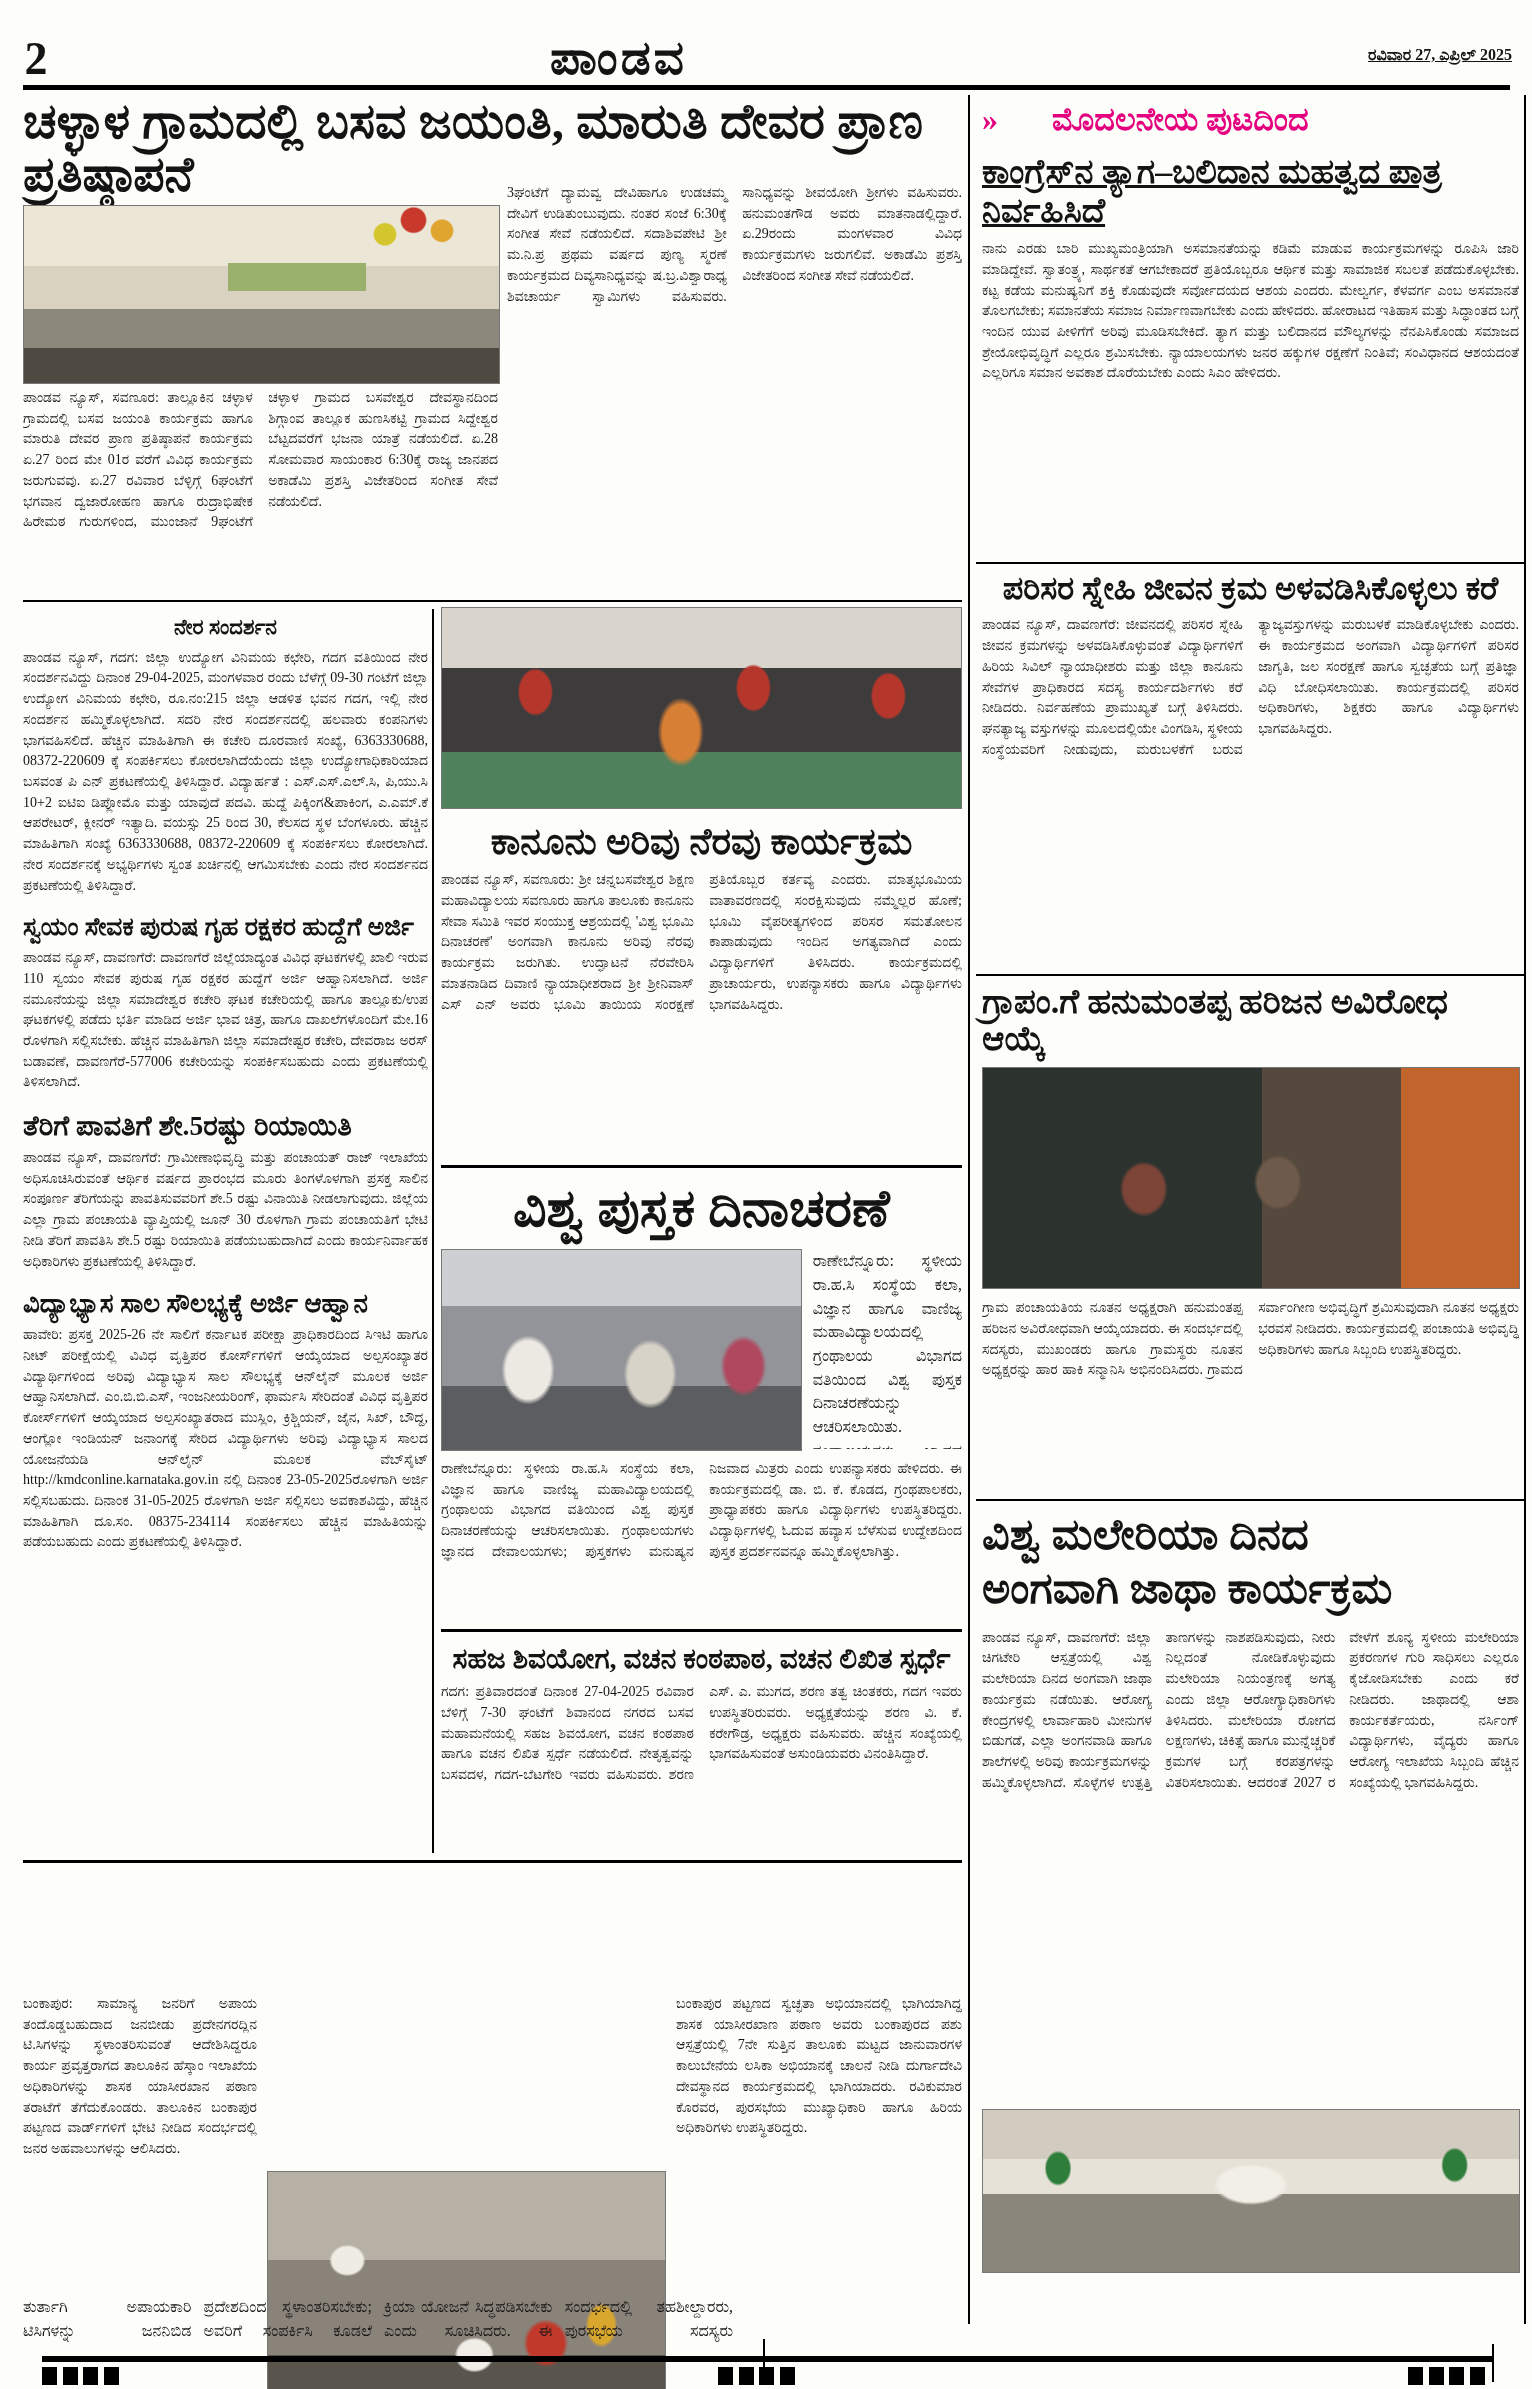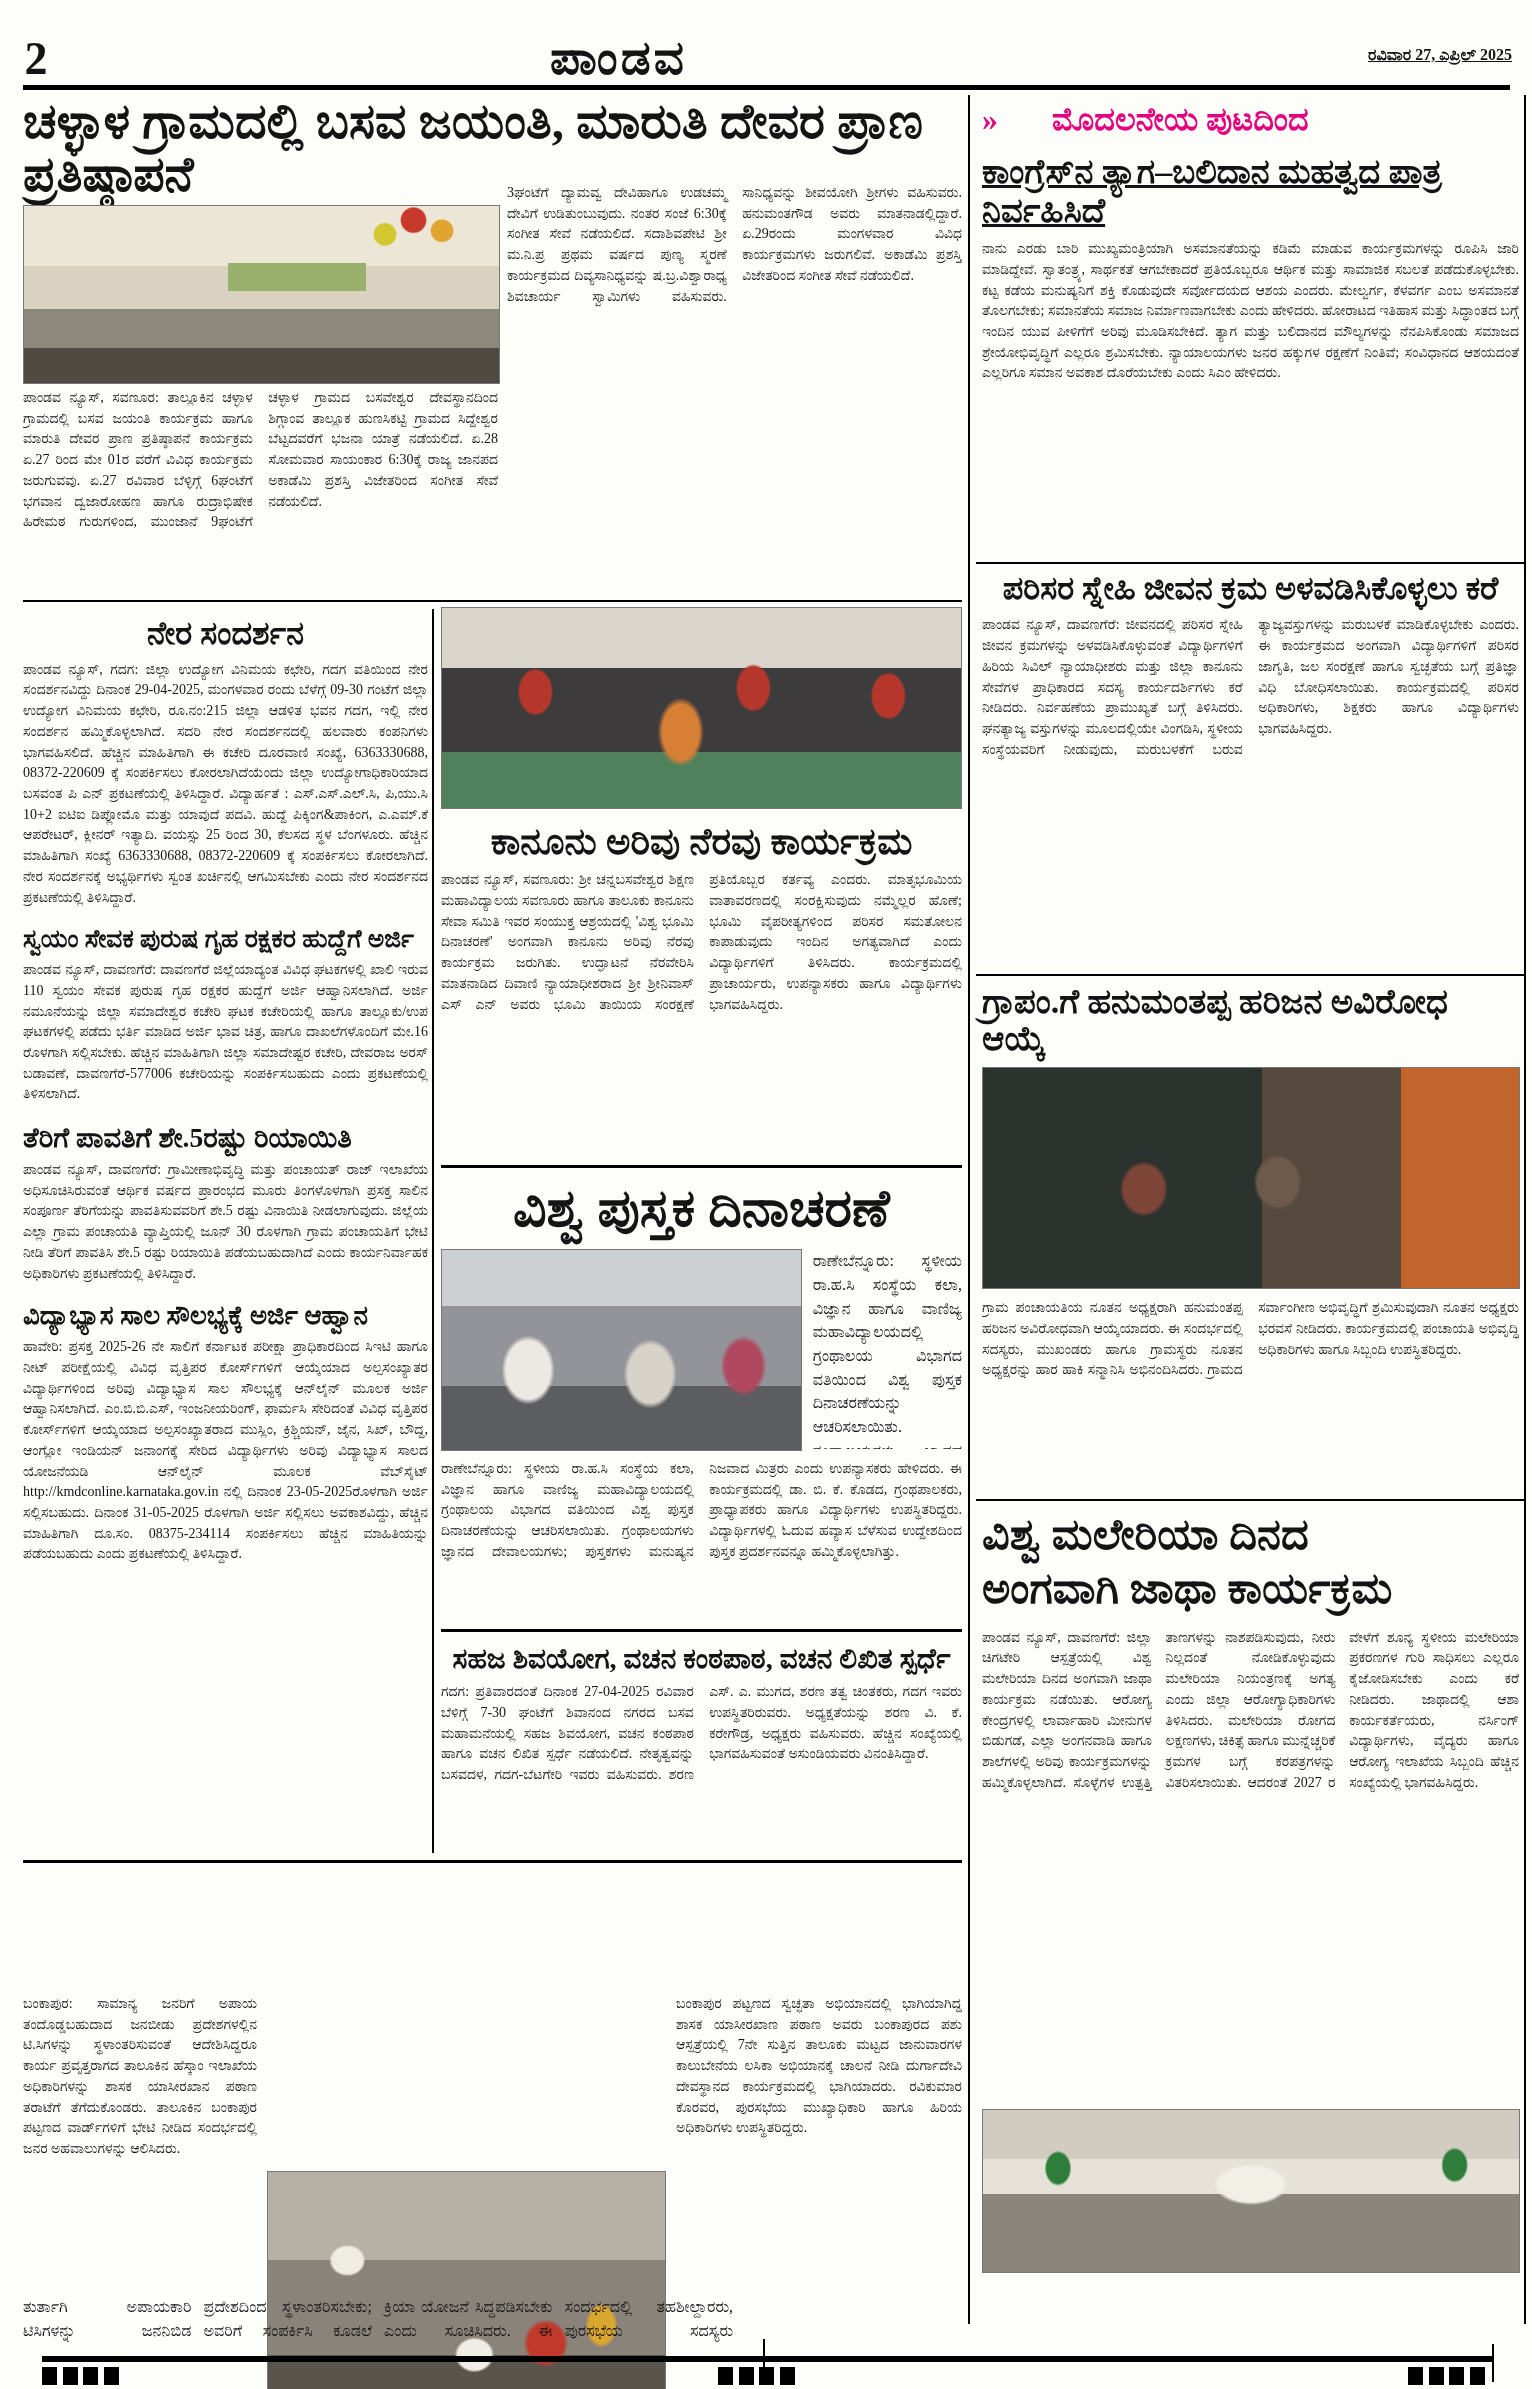--- a/index.html
+++ b/index.html
@@ -70,21 +70,21 @@
 
   <div class="abs photo p1" style="left:23px;top:205px;width:475px;height:177px;"></div>
 
   <div class="abs jt body-txt cols2" style="left:507px;top:183px;width:455px;height:398px;overflow:hidden;">3ಘಂಟೆಗೆ ದ್ಯಾಮವ್ವ ದೇವಿಹಾಗೂ ಉಡಚಮ್ಮ ದೇವಿಗೆ ಉಡಿತುಂಬುವುದು. ನಂತರ ಸಂಜೆ 6:30ಕ್ಕೆ ಸಂಗೀತ ಸೇವೆ ನಡೆಯಲಿದೆ. ಸದಾಶಿವಪೇಟಿ ಶ್ರೀ ಮ.ನಿ.ಪ್ರ ಪ್ರಥಮ ವರ್ಷದ ಪುಣ್ಯ ಸ್ಮರಣೆ ಕಾರ್ಯಕ್ರಮದ ದಿವ್ಯಸಾನಿಧ್ಯವನ್ನು ಷ.ಬ್ರ.ವಿಶ್ವಾರಾಧ್ಯ ಶಿವಚಾರ್ಯ ಸ್ವಾಮಿಗಳು ವಹಿಸುವರು. ಸಾನಿಧ್ಯವನ್ನು ಶೀವಯೋಗಿ ಶ್ರೀಗಳು ವಹಿಸುವರು. ಹನುಮಂತಗೌಡ ಅವರು ಮಾತನಾಡಲ್ಲಿದ್ದಾರೆ. ಏ.29ರಂದು ಮಂಗಳವಾರ ವಿವಿಧ ಕಾರ್ಯಕ್ರಮಗಳು ಜರುಗಲಿವೆ. ಅಕಾಡೆಮಿ ಪ್ರಶಸ್ತಿ ವಿಜೇತರಿಂದ ಸಂಗೀತ ಸೇವೆ ನಡೆಯಲಿದೆ.</div>
 
   <div class="abs jt body-txt cols2" style="left:23px;top:388px;width:475px;height:200px;overflow:hidden;">ಪಾಂಡವ ನ್ಯೂಸ್, ಸವಣೂರ: ತಾಲ್ಲೂಕಿನ ಚಳ್ಳಾಳ ಗ್ರಾಮದಲ್ಲಿ ಬಸವ ಜಯಂತಿ ಕಾರ್ಯಕ್ರಮ ಹಾಗೂ ಮಾರುತಿ ದೇವರ ಪ್ರಾಣ ಪ್ರತಿಷ್ಠಾಪನೆ ಕಾರ್ಯಕ್ರಮ ಏ.27 ರಿಂದ ಮೇ 01ರ ವರೆಗೆ ವಿವಿಧ ಕಾರ್ಯಕ್ರಮ ಜರುಗುವವು. ಏ.27 ರವಿವಾರ ಬೆಳ್ಳಿಗ್ಗೆ 6ಘಂಟೆಗೆ ಭಗವಾನ ದ್ವಜಾರೋಹಣ ಹಾಗೂ ರುದ್ರಾಭಿಷೇಕ ಹಿರೇಮಠ ಗುರುಗಳಿಂದ, ಮುಂಜಾನೆ 9ಘಂಟೆಗೆ ಚಳ್ಳಾಳ ಗ್ರಾಮದ ಬಸವೇಶ್ವರ ದೇವಸ್ಥಾನದಿಂದ ಶಿಗ್ಗಾಂವ ತಾಲ್ಲೂಕ ಹುಣಸಿಕಟ್ಟಿ ಗ್ರಾಮದ ಸಿದ್ದೇಶ್ವರ ಬೆಟ್ಟದವರೆಗೆ ಭಜನಾ ಯಾತ್ರೆ ನಡೆಯಲಿದೆ. ಏ.28 ಸೋಮವಾರ ಸಾಯಂಕಾರ 6:30ಕ್ಕೆ ರಾಜ್ಯ ಜಾನಪದ ಅಕಾಡೆಮಿ ಪ್ರಶಸ್ತಿ ವಿಜೇತರಿಂದ ಸಂಗೀತ ಸೇವೆ ನಡೆಯಲಿದೆ.</div>
 
   <div class="abs rule-h" style="left:23px;top:600px;width:939px;height:2.3px;"></div>
 
   <div class="abs" style="left:23px;top:609px;width:405px;height:1244px;overflow:hidden;">
-    <div class="b ctr" style="font-size:32px;margin:6.1px 0 7.6px;">ನೇರ ಸಂದರ್ಶನ</div>
+    <div class="b ctr" style="font-size:21px;margin:6.1px 0 7.6px;">ನೇರ ಸಂದರ್ಶನ</div>
     <div class="jt body-txt">ಪಾಂಡವ ನ್ಯೂಸ್, ಗದಗ: ಜಿಲ್ಲಾ ಉದ್ಯೋಗ ವಿನಿಮಯ ಕಛೇರಿ, ಗದಗ ವತಿಯಿಂದ ನೇರ ಸಂದರ್ಶನವಿದ್ದು ದಿನಾಂಕ 29-04-2025, ಮಂಗಳವಾರ ರಂದು ಬೆಳೆಗ್ಗೆ 09-30 ಗಂಟೆಗೆ ಜಿಲ್ಲಾ ಉದ್ಯೋಗ ವಿನಿಮಯ ಕಛೇರಿ, ರೂ.ನಂ:215 ಜಿಲ್ಲಾ ಆಡಳಿತ ಭವನ ಗದಗ, ಇಲ್ಲಿ ನೇರ ಸಂದರ್ಶನ ಹಮ್ಮಿಕೊಳ್ಳಲಾಗಿದೆ. ಸದರಿ ನೇರ ಸಂದರ್ಶನದಲ್ಲಿ ಹಲವಾರು ಕಂಪನಿಗಳು ಭಾಗವಹಿಸಲಿದೆ. ಹೆಚ್ಚಿನ ಮಾಹಿತಿಗಾಗಿ ಈ ಕಚೇರಿ ದೂರವಾಣಿ ಸಂಖ್ಯೆ, 6363330688, 08372-220609 ಕ್ಕೆ ಸಂಪರ್ಕಿಸಲು ಕೋರಲಾಗಿದೆಯೆಂದು ಜಿಲ್ಲಾ ಉದ್ಯೋಗಾಧಿಕಾರಿಯಾದ ಬಸವಂತ ಪಿ ಎನ್ ಪ್ರಕಟಣೆಯಲ್ಲಿ ತಿಳಿಸಿದ್ದಾರೆ. ವಿದ್ಯಾರ್ಹತೆ : ಎಸ್.ಎಸ್.ಎಲ್.ಸಿ, ಪಿ,ಯು.ಸಿ 10+2 ಐಟಿಐ ಡಿಪ್ಲೋಮೊ ಮತ್ತು ಯಾವುದೆ ಪದವಿ. ಹುದ್ದೆ ಪಿಕ್ಕಿಂಗ&amp;ಪಾಕಿಂಗ, ಎ.ಎಮ್.ಕೆ ಆಪರೇಟರ್, ಕ್ಲೀನರ್ ಇತ್ಯಾದಿ. ವಯಸ್ಸು 25 ರಿಂದ 30, ಕೆಲಸದ ಸ್ಥಳ ಬೆಂಗಳೂರು. ಹೆಚ್ಚಿನ ಮಾಹಿತಿಗಾಗಿ ಸಂಖ್ಯೆ 6363330688, 08372-220609 ಕ್ಕೆ ಸಂಪರ್ಕಿಸಲು ಕೋರಲಾಗಿದೆ. ನೇರ ಸಂದರ್ಶನಕ್ಕೆ ಅಭ್ಯರ್ಥಿಗಳು ಸ್ವಂತ ಖರ್ಚಿನಲ್ಲಿ ಆಗಮಿಸಬೇಕು ಎಂದು ನೇರ ಸಂದರ್ಶನದ ಪ್ರಕಟಣೆಯಲ್ಲಿ ತಿಳಿಸಿದ್ದಾರೆ.</div>
 
     <div class="b" style="font-size:25px;margin:17px 0 6.1px;line-height:1.15;">ಸ್ವಯಂ ಸೇವಕ ಪುರುಷ ಗೃಹ ರಕ್ಷಕರ ಹುದ್ದೆಗೆ ಅರ್ಜಿ</div>
     <div class="jt body-txt">ಪಾಂಡವ ನ್ಯೂಸ್, ದಾವಣಗೆರೆ: ದಾವಣಗೆರೆ ಜಿಲ್ಲೆಯಾದ್ಯಂತ ವಿವಿಧ ಘಟಕಗಳಲ್ಲಿ ಖಾಲಿ ಇರುವ 110 ಸ್ವಯಂ ಸೇವಕ ಪುರುಷ ಗೃಹ ರಕ್ಷಕರ ಹುದ್ದೆಗೆ ಅರ್ಜಿ ಆಹ್ವಾನಿಸಲಾಗಿದೆ. ಅರ್ಜಿ ನಮೂನೆಯನ್ನು ಜಿಲ್ಲಾ ಸಮಾದೇಶ್ವರ ಕಚೇರಿ ಘಟಕ ಕಚೇರಿಯಲ್ಲಿ ಹಾಗೂ ತಾಲ್ಲೂಕು/ಉಪ ಘಟಕಗಳಲ್ಲಿ ಪಡೆದು ಭರ್ತಿ ಮಾಡಿದ ಅರ್ಜಿ ಭಾವ ಚಿತ್ರ, ಹಾಗೂ ದಾಖಲೆಗಳೊಂದಿಗೆ ಮೇ.16 ರೊಳಗಾಗಿ ಸಲ್ಲಿಸಬೇಕು. ಹೆಚ್ಚಿನ ಮಾಹಿತಿಗಾಗಿ ಜಿಲ್ಲಾ ಸಮಾದೇಷ್ಟರ ಕಚೇರಿ, ದೇವರಾಜ ಅರಸ್ ಬಡಾವಣೆ, ದಾವಣಗೆರೆ-577006 ಕಚೇರಿಯನ್ನು ಸಂಪರ್ಕಿಸಬಹುದು ಎಂದು ಪ್ರಕಟಣೆಯಲ್ಲಿ ತಿಳಿಸಲಾಗಿದೆ.</div>
 
     <div class="b" style="font-size:27.5px;margin:17px 0 6.1px;line-height:1.15;">ತೆರಿಗೆ ಪಾವತಿಗೆ ಶೇ.5ರಷ್ಟು ರಿಯಾಯಿತಿ</div>
     <div class="jt body-txt">ಪಾಂಡವ ನ್ಯೂಸ್, ದಾವಣಗೆರೆ: ಗ್ರಾಮೀಣಾಭಿವೃದ್ಧಿ ಮತ್ತು ಪಂಚಾಯತ್ ರಾಜ್ ಇಲಾಖೆಯ ಅಧಿಸೂಚಿಸಿರುವಂತೆ ಆರ್ಥಿಕ ವರ್ಷದ ಪ್ರಾರಂಭದ ಮೂರು ತಿಂಗಳೊಳಗಾಗಿ ಪ್ರಸಕ್ತ ಸಾಲಿನ ಸಂಪೂರ್ಣ ತೆರಿಗೆಯನ್ನು ಪಾವತಿಸುವವರಿಗೆ ಶೇ.5 ರಷ್ಟು ವಿನಾಯಿತಿ ನೀಡಲಾಗುವುದು. ಜಿಲ್ಲೆಯ ಎಲ್ಲಾ ಗ್ರಾಮ ಪಂಚಾಯತಿ ವ್ಯಾಪ್ತಿಯಲ್ಲಿ ಜೂನ್ 30 ರೊಳಗಾಗಿ ಗ್ರಾಮ ಪಂಚಾಯತಿಗೆ ಭೇಟಿ ನೀಡಿ ತೆರಿಗೆ ಪಾವತಿಸಿ ಶೇ.5 ರಷ್ಟು ರಿಯಾಯಿತಿ ಪಡೆಯಬಹುದಾಗಿದೆ ಎಂದು ಕಾರ್ಯನಿರ್ವಾಹಕ ಅಧಿಕಾರಿಗಳು ಪ್ರಕಟಣೆಯಲ್ಲಿ ತಿಳಿಸಿದ್ದಾರೆ.</div>
 
     <div class="b" style="font-size:26px;margin:17px 0 6.1px;line-height:1.15;">ವಿದ್ಯಾಭ್ಯಾಸ ಸಾಲ ಸೌಲಭ್ಯಕ್ಕೆ ಅರ್ಜಿ ಆಹ್ವಾನ</div>
     <div class="jt body-txt">ಹಾವೇರಿ: ಪ್ರಸಕ್ತ 2025-26 ನೇ ಸಾಲಿಗೆ ಕರ್ನಾಟಕ ಪರೀಕ್ಷಾ ಪ್ರಾಧಿಕಾರದಿಂದ ಸಿಇಟಿ ಹಾಗೂ ನೀಟ್ ಪರೀಕ್ಷೆಯಲ್ಲಿ ವಿವಿಧ ವೃತ್ತಿಪರ ಕೋರ್ಸ್‌ಗಳಿಗೆ ಆಯ್ಕೆಯಾದ ಅಲ್ಪಸಂಖ್ಯಾತರ ವಿದ್ಯಾರ್ಥಿಗಳಿಂದ ಅರಿವು ವಿದ್ಯಾಭ್ಯಾಸ ಸಾಲ ಸೌಲಭ್ಯಕ್ಕೆ ಆನ್‌ಲೈನ್ ಮೂಲಕ ಅರ್ಜಿ ಆಹ್ವಾನಿಸಲಾಗಿದೆ. ಎಂ.ಬಿ.ಬಿ.ಎಸ್, ಇಂಜನೀಯರಿಂಗ್, ಫಾರ್ಮಸಿ ಸೇರಿದಂತೆ ವಿವಿಧ ವೃತ್ತಿಪರ ಕೋರ್ಸ್‌ಗಳಿಗೆ ಆಯ್ಕೆಯಾದ ಅಲ್ಪಸಂಖ್ಯಾತರಾದ ಮುಸ್ಲಿಂ, ಕ್ರಿಶ್ಚಿಯನ್, ಜೈನ, ಸಿಖ್, ಬೌದ್ದ, ಆಂಗ್ಲೋ ಇಂಡಿಯನ್ ಜನಾಂಗಕ್ಕೆ ಸೇರಿದ ವಿದ್ಯಾರ್ಥಿಗಳು ಅರಿವು ವಿದ್ಯಾಭ್ಯಾಸ ಸಾಲದ ಯೋಜನೆಯಡಿ ಆನ್‌ಲೈನ್ ಮೂಲಕ ವೆಬ್‌ಸೈಟ್ http://kmdconline.karnataka.gov.in ನಲ್ಲಿ ದಿನಾಂಕ 23-05-2025ರೊಳಗಾಗಿ ಅರ್ಜಿ ಸಲ್ಲಿಸಬಹುದು. ದಿನಾಂಕ 31-05-2025 ರೊಳಗಾಗಿ ಅರ್ಜಿ ಸಲ್ಲಿಸಲು ಅವಕಾಶವಿದ್ದು, ಹೆಚ್ಚಿನ ಮಾಹಿತಿಗಾಗಿ ದೂ.ಸಂ. 08375-234114 ಸಂಪರ್ಕಿಸಲು ಹೆಚ್ಚಿನ ಮಾಹಿತಿಯನ್ನು ಪಡೆಯಬಹುದು ಎಂದು ಪ್ರಕಟಣೆಯಲ್ಲಿ ತಿಳಿಸಿದ್ದಾರೆ.</div>
@@ -109,21 +109,21 @@
     <div class="jt body-txt cols2" style="height:159px;overflow:hidden;margin-top:4.6px;">ರಾಣೇಬೆನ್ನೂರು: ಸ್ಥಳೀಯ ರಾ.ಹ.ಸಿ ಸಂಸ್ಥೆಯ ಕಲಾ, ವಿಜ್ಞಾನ ಹಾಗೂ ವಾಣಿಜ್ಯ ಮಹಾವಿದ್ಯಾಲಯದಲ್ಲಿ ಗ್ರಂಥಾಲಯ ವಿಭಾಗದ ವತಿಯಿಂದ ವಿಶ್ವ ಪುಸ್ತಕ ದಿನಾಚರಣೆಯನ್ನು ಆಚರಿಸಲಾಯಿತು. ಗ್ರಂಥಾಲಯಗಳು ಜ್ಞಾನದ ದೇವಾಲಯಗಳು; ಪುಸ್ತಕಗಳು ಮನುಷ್ಯನ ನಿಜವಾದ ಮಿತ್ರರು ಎಂದು ಉಪನ್ಯಾಸಕರು ಹೇಳಿದರು. ಈ ಕಾರ್ಯಕ್ರಮದಲ್ಲಿ ಡಾ. ಬಿ. ಕೆ. ಕೊಡದ, ಗ್ರಂಥಪಾಲಕರು, ಪ್ರಾಧ್ಯಾಪಕರು ಹಾಗೂ ವಿದ್ಯಾರ್ಥಿಗಳು ಉಪಸ್ಥಿತರಿದ್ದರು. ವಿದ್ಯಾರ್ಥಿಗಳಲ್ಲಿ ಓದುವ ಹವ್ಯಾಸ ಬೆಳೆಸುವ ಉದ್ದೇಶದಿಂದ ಪುಸ್ತಕ ಪ್ರದರ್ಶನವನ್ನೂ ಹಮ್ಮಿಕೊಳ್ಳಲಾಗಿತ್ತು.</div>
 
     <div class="rule-h" style="height:3.1px;margin:10.7px 0;"></div>
     <div class="b ctr" style="font-size:28px;line-height:1.15;">ಸಹಜ ಶಿವಯೋಗ, ವಚನ ಕಂಠಪಾಠ, ವಚನ ಲಿಖಿತ ಸ್ಪರ್ಧೆ</div>
     <div class="jt body-txt cols2" style="height:115px;overflow:hidden;margin-top:7.6px;">ಗದಗ: ಪ್ರತಿವಾರದಂತೆ ದಿನಾಂಕ 27-04-2025 ರವಿವಾರ ಬೆಳಿಗ್ಗೆ 7-30 ಘಂಟೆಗೆ ಶಿವಾನಂದ ನಗರದ ಬಸವ ಮಹಾಮನೆಯಲ್ಲಿ ಸಹಜ ಶಿವಯೋಗ, ವಚನ ಕಂಠಪಾಠ ಹಾಗೂ ವಚನ ಲಿಖಿತ ಸ್ಪರ್ಧೆ ನಡೆಯಲಿದೆ. ನೇತೃತ್ವವನ್ನು ಬಸವದಳ, ಗದಗ-ಬೆಟಗೇರಿ ಇವರು ವಹಿಸುವರು. ಶರಣ ಎಸ್. ಎ. ಮುಗದ, ಶರಣ ತತ್ವ ಚಿಂತಕರು, ಗದಗ ಇವರು ಉಪಸ್ಥಿತರಿರುವರು. ಅಧ್ಯಕ್ಷತೆಯನ್ನು ಶರಣ ವಿ. ಕೆ. ಕರೇಗೌಡ್ರ, ಅಧ್ಯಕ್ಷರು ವಹಿಸುವರು. ಹೆಚ್ಚಿನ ಸಂಖ್ಯೆಯಲ್ಲಿ ಭಾಗವಹಿಸುವಂತೆ ಅಸುಂಡಿಯವರು ವಿನಂತಿಸಿದ್ದಾರೆ.</div>
   </div>
 
   <div class="abs rule-h" style="left:23px;top:1860px;width:939px;height:3.1px;"></div>
 
 
-  <div class="abs jt body-txt" style="left:23px;top:1994px;width:234px;height:299px;overflow:hidden;">ಬಂಕಾಪುರ: ಸಾಮಾನ್ಯ ಜನರಿಗೆ ಅಪಾಯ ತಂದೊಡ್ಡಬಹುದಾದ ಜನಬೀಡು ಪ್ರದೇಶಗಳಲ್ಲಿನ ಟಿ.ಸಿಗಳನ್ನು ಸ್ಥಳಾಂತರಿಸುವಂತೆ ಆದೇಶಿಸಿದ್ದರೂ ಕಾರ್ಯ ಪ್ರವೃತ್ತರಾಗದ ತಾಲೂಕಿನ ಹೆಸ್ಕಾಂ ಇಲಾಖೆಯ ಅಧಿಕಾರಿಗಳನ್ನು ಶಾಸಕ ಯಾಸೀರಖಾನ ಪಠಾಣ ತರಾಟೆಗೆ ತೆಗೆದುಕೊಂಡರು. ತಾಲೂಕಿನ ಬಂಕಾಪುರ ಪಟ್ಟಣದ ವಾರ್ಡ್‌ಗಳಿಗೆ ಭೇಟಿ ನೀಡಿದ ಸಂದರ್ಭದಲ್ಲಿ ಜನರ ಅಹವಾಲುಗಳನ್ನು ಆಲಿಸಿದರು.</div>
+  <div class="abs jt body-txt" style="left:23px;top:1994px;width:234px;height:299px;overflow:hidden;">ಬಂಕಾಪುರ: ಸಾಮಾನ್ಯ ಜನರಿಗೆ ಅಪಾಯ ತಂದೊಡ್ಡಬಹುದಾದ ಜನಬೀಡು ಪ್ರದೇನಗರದ್ಲಿನ ಟಿ.ಸಿಗಳನ್ನು ಸ್ಥಳಾಂತರಿಸುವಂತೆ ಆದೇಶಿಸಿದ್ದರೂ ಕಾರ್ಯ ಪ್ರವೃತ್ತರಾಗದ ತಾಲೂಕಿನ ಹೆಸ್ಕಾಂ ಇಲಾಖೆಯ ಅಧಿಕಾರಿಗಳನ್ನು ಶಾಸಕ ಯಾಸೀರಖಾನ ಪಠಾಣ ತರಾಟೆಗೆ ತೆಗೆದುಕೊಂಡರು. ತಾಲೂಕಿನ ಬಂಕಾಪುರ ಪಟ್ಟಣದ ವಾರ್ಡ್‌ಗಳಿಗೆ ಭೇಟಿ ನೀಡಿದ ಸಂದರ್ಭದಲ್ಲಿ ಜನರ ಅಹವಾಲುಗಳನ್ನು ಆಲಿಸಿದರು.</div>
   <div class="abs photo p5" style="left:267px;top:1992px;width:397px;height:295px;"></div>
   <div class="abs jt body-txt" style="left:676px;top:1994px;width:286px;height:299px;overflow:hidden;">ಬಂಕಾಪುರ ಪಟ್ಟಣದ ಸ್ವಚ್ಛತಾ ಅಭಿಯಾನದಲ್ಲಿ ಭಾಗಿಯಾಗಿದ್ದ ಶಾಸಕ ಯಾಸೀರಖಾಣ ಪಠಾಣ ಅವರು ಬಂಕಾಪುರದ ಪಶು ಆಸ್ಪತ್ರೆಯಲ್ಲಿ 7ನೇ ಸುತ್ತಿನ ತಾಲೂಕು ಮಟ್ಟದ ಜಾನುವಾರಗಳ ಕಾಲುಬೇನೆಯ ಲಸಿಕಾ ಅಭಿಯಾನಕ್ಕೆ ಚಾಲನೆ ನೀಡಿ ದುರ್ಗಾದೇವಿ ದೇವಸ್ಥಾನದ ಕಾರ್ಯಕ್ರಮದಲ್ಲಿ ಭಾಗಿಯಾದರು. ರವಿಕುಮಾರ ಕೊರವರ, ಪುರಸಭೆಯ ಮುಖ್ಯಾಧಿಕಾರಿ ಹಾಗೂ ಹಿರಿಯ ಅಧಿಕಾರಿಗಳು ಉಪಸ್ಥಿತರಿದ್ದರು.</div>
 
   <div class="abs jt small-txt cols4" style="left:23px;top:2295px;width:710px;height:53px;overflow:hidden;">ತುರ್ತಾಗಿ ಅಪಾಯಕಾರಿ ಟಿಸಿಗಳನ್ನು ಜನನಿಬಿಡ ಪ್ರದೇಶದಿಂದ ಸ್ಥಳಾಂತರಿಸಬೇಕು; ಅವರಿಗೆ ಸಂಪರ್ಕಿಸಿ ಕೂಡಲೆ ಕ್ರಿಯಾ ಯೋಜನೆ ಸಿದ್ಧಪಡಿಸಬೇಕು ಎಂದು ಸೂಚಿಸಿದರು. ಈ ಸಂದರ್ಭದಲ್ಲಿ ತಹಶೀಲ್ದಾರರು, ಪುರಸಭೆಯ ಸದಸ್ಯರು ಇತರರಿದ್ದರು.</div>
 
   <div class="abs" style="left:982px;top:101px;width:537px;">
     <div style="font-size:32px;">
       <span class="b" style="color:#e4007e;">»</span>
       <span class="kicker" style="color:#e4007e;margin-left:46px;margin-top:36px;">ಮೊದಲನೇಯ ಪುಟದಿಂದ</span>
     </div>

